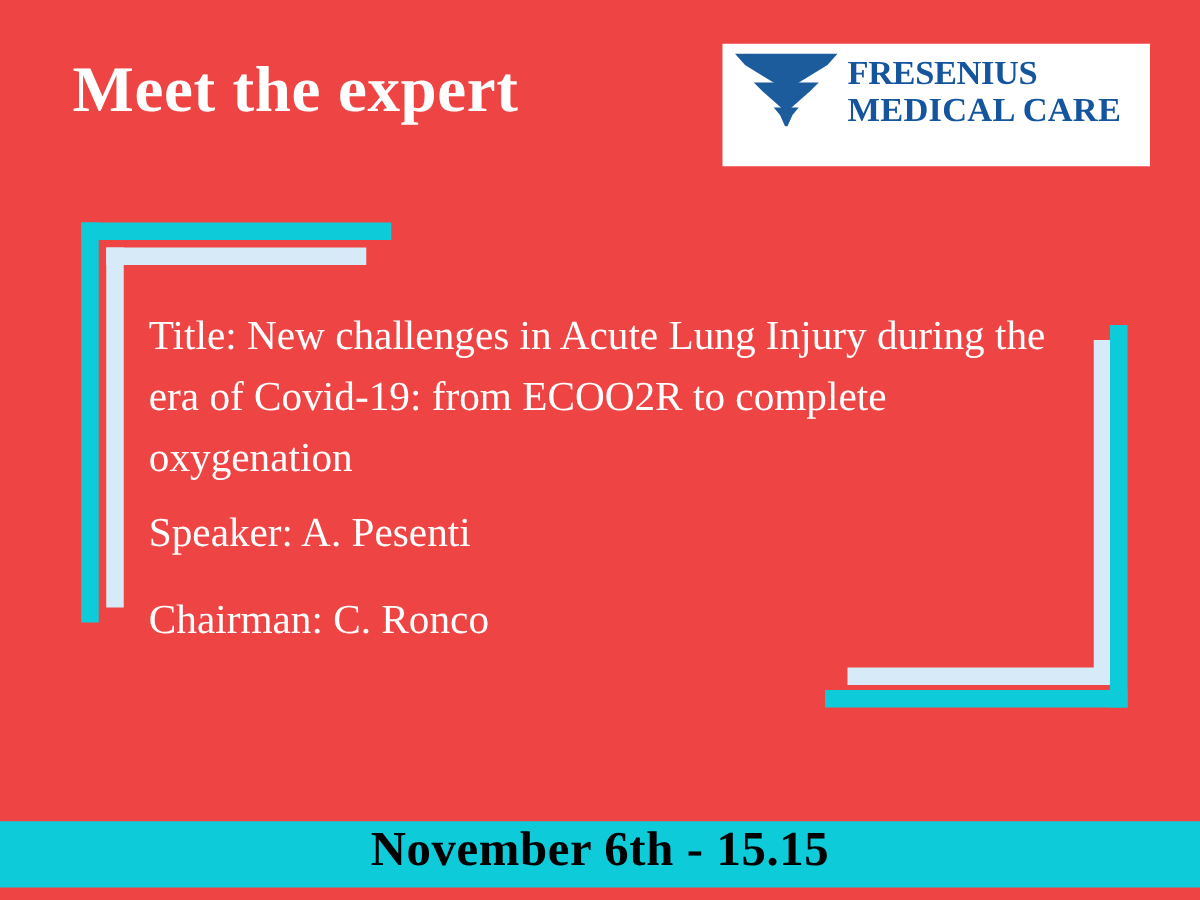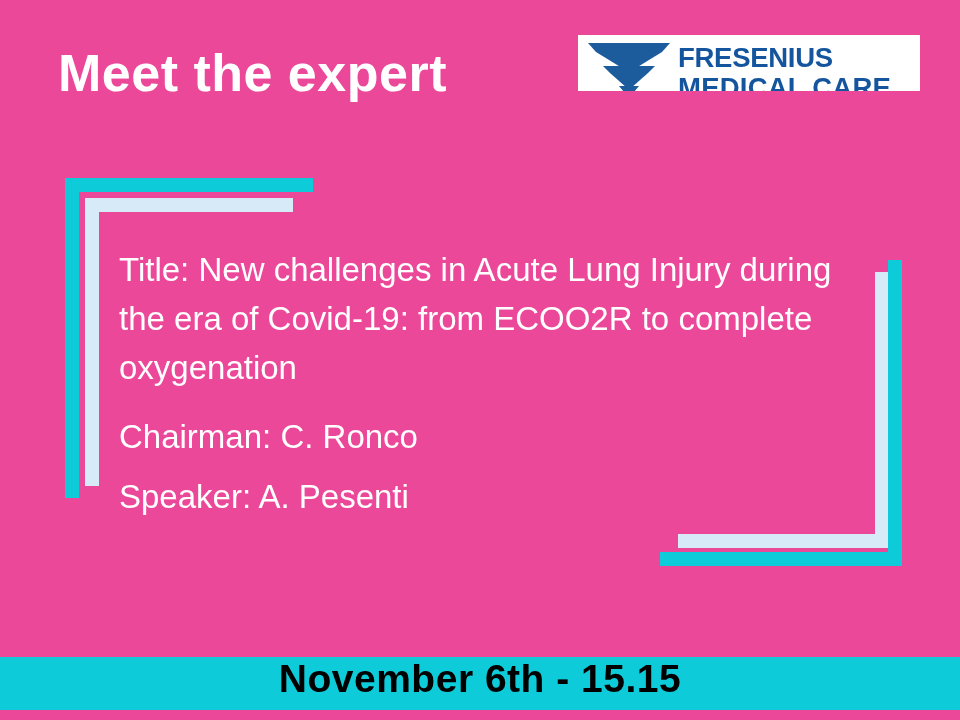--- a/index.html
+++ b/index.html
@@ -9,22 +9,23 @@
   body {
     width: 960px;
     height: 720px;
     overflow: hidden;
     font-family: "Liberation Sans", sans-serif;
   }
   #slide {
     position: relative;
     width: 960px;
     height: 720px;
-    background: #ec4899;
+    background: #ef4444;
     overflow: hidden;
+    font-family: Liberation Serif, serif;
   }
 
   
   #slide-title {
     position: absolute;
     left: 58px;
     top: 47px;
     font-size: 52px;
     font-weight: bold;
     color: #ffffff;
@@ -32,21 +33,21 @@
     white-space: nowrap;
     line-height: 1.0;
   }
 
   
   #logo-box {
     position: absolute;
     left: 578px;
     top: 35px;
     width: 342px;
-    height: 56px;
+    height: 98px;
     background: #ffffff;
     overflow: hidden;
   }
   #logo-mark {
     position: absolute;
     left: 8px;
     top: 4px;
     width: 86px;
     height: 70px;
   }
@@ -146,21 +147,21 @@
   <div class="bar pale" id="tl-pale-h"></div>
   <div class="bar pale" id="tl-pale-v"></div>
 
   <div class="bar pale" id="br-pale-v"></div>
   <div class="bar pale" id="br-pale-h"></div>
   <div class="bar cyan" id="br-cyan-v"></div>
   <div class="bar cyan" id="br-cyan-h"></div>
 
   <div id="body-block">
     <div class="body-line" id="talk-title">Title: New challenges in Acute Lung Injury during the era of Covid-19: from ECOO2R to complete oxygenation</div>
+    <div class="body-line" id="speaker-line">Speaker: A. Pesenti</div>
     <div class="body-line" id="chairman-line">Chairman: C. Ronco</div>
-    <div class="body-line" id="speaker-line">Speaker: A. Pesenti</div>
   </div>
 
   <div id="footer-banner">
     <span id="footer-text">November 6th - 15.15</span>
   </div>
 
 </div>
 
 </body></html>

